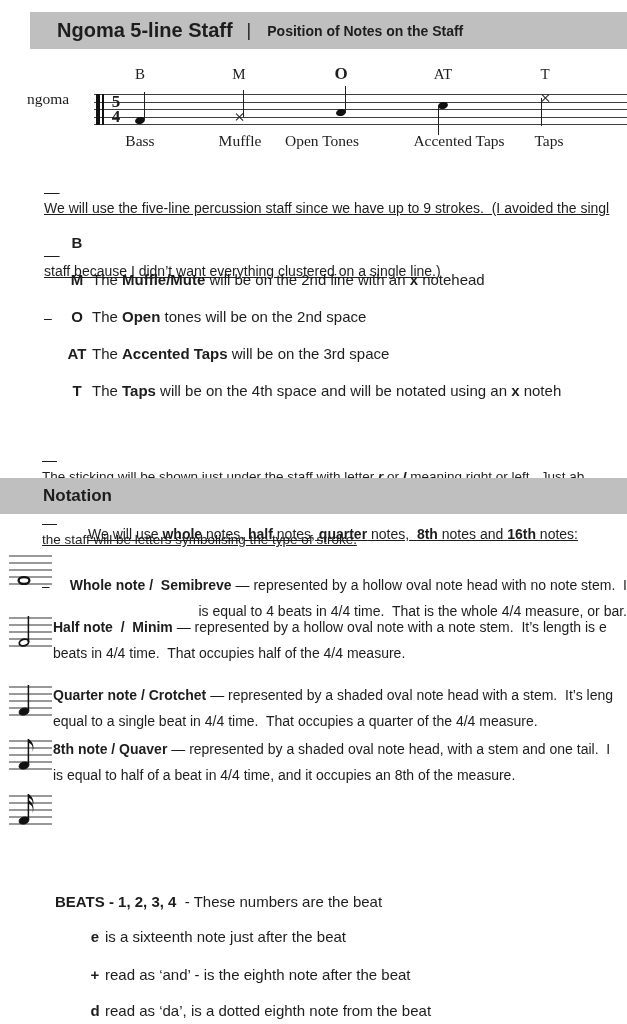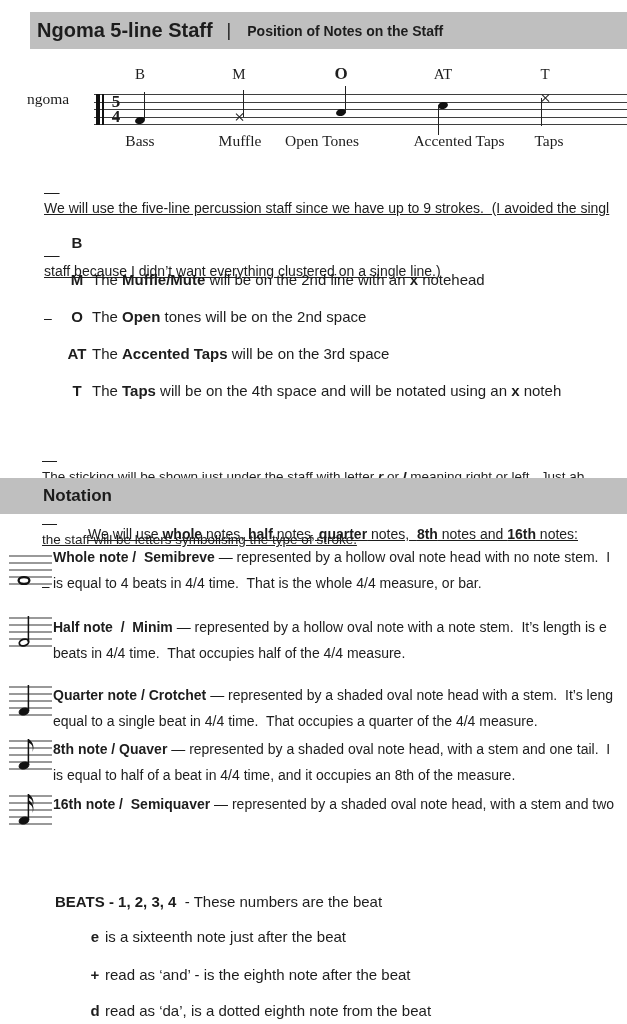--- a/index.html
+++ b/index.html
@@ -2,21 +2,21 @@
 <html><head>
 <meta charset="utf-8">
 <style>
   html,body{margin:0;padding:0;}
   .page{position:relative;width:627px;height:1024px;background:#ffffff;overflow:hidden;
         font-family:"Liberation Sans",sans-serif;color:#1d1d1d;}
   .abs{position:absolute;}
   .pre{white-space:pre;text-decoration:underline;}
   
   .topbar{position:absolute;left:30px;right:0;top:12px;height:37px;background:#bfbfbf;
-          display:flex;align-items:center;padding-left:7px;}
+          display:flex;align-items:center;padding-left:27px;}
   .topbar .title{font-size:20px;font-weight:bold;}
   .topbar .sep{font-size:18px;margin:0 16px 0 14px;font-weight:normal;}
   .topbar .subtitle{font-size:14px;font-weight:bold;}
   .notationbar{position:absolute;left:0;right:0;top:478px;height:36px;background:#bfbfbf;
           display:flex;align-items:center;padding-left:43px;}
   .notationbar .ntitle{font-size:17px;font-weight:bold;}
   
   .stafffig{position:absolute;left:0;top:60px;width:627px;height:88px;}
   .sline{position:absolute;left:94px;right:0;height:1.3px;background:#3f3f3f;}
   .serif{font-family:"Liberation Serif",serif;}
@@ -190,38 +190,37 @@
         <line x1="1" y1="17" x2="44" y2="17"></line>
         <line x1="1" y1="24" x2="44" y2="24"></line>
         <line x1="1" y1="31" x2="44" y2="31"></line>
       </g>
     <ellipse cx="16" cy="27.5" rx="5" ry="3.4" fill="#111" stroke="#111" transform="rotate(-18 16 27.5)"></ellipse>
     <line x1="20.4" y1="27" x2="20.4" y2="1" stroke="#111" stroke-width="1.5"></line>
     <path d="M20.4,1 C25.5,4.5 26.5,9 24.5,14 C25.5,8.5 24,6 20.4,4.8 Z" fill="#111"></path>
     <path d="M20.4,7 C25.5,10.5 26.5,15 24.5,20 C25.5,14.5 24,12 20.4,10.8 Z" fill="#111"></path>
   </svg>
 
-  <div class="entry" style="top:544px;">
+  <div class="entry" style="top:572px;text-align:right;">
     <div class="eline"><span class="b">Whole note /  Semibreve</span><span> — represented by a hollow oval note head with no note stem.  I</span></div>
     <div class="eline">is equal to 4 beats in 4/4 time.  That is the whole 4/4 measure, or bar.</div>
   </div>
   <div class="entry" style="top:614px;">
     <div class="eline"><span class="b">Half note  /  Minim</span><span> — represented by a hollow oval note with a note stem.  It’s length is e</span></div>
     <div class="eline">beats in 4/4 time.  That occupies half of the 4/4 measure.</div>
   </div>
   <div class="entry" style="top:682px;">
     <div class="eline"><span class="b">Quarter note / Crotchet</span><span> — represented by a shaded oval note head with a stem.  It’s leng</span></div>
     <div class="eline">equal to a single beat in 4/4 time.  That occupies a quarter of the 4/4 measure.</div>
   </div>
   <div class="entry" style="top:736px;">
     <div class="eline"><span class="b">8th note / Quaver</span><span> — represented by a shaded oval note head, with a stem and one tail.  I</span></div>
     <div class="eline">is equal to half of a beat in 4/4 time, and it occupies an 8th of the measure.</div>
   </div>
   <div class="entry" style="top:791px;">
-    <div class="eline"><span class="b">16th note /  Semiquaver</span><span> — represented by a shaded oval note head, with a stem and two</span></div>
   </div>
 
   <div class="beats-head" style="top:893px;"><span class="b">BEATS - 1, 2, 3, 4</span><span>  - These numbers are the beat</span></div>
 
   <div class="beat-row" style="top:928px;">
     <span class="beat-sym">e</span>
     <span class="beat-text">is a sixteenth note just after the beat</span>
   </div>
   <div class="beat-row" style="top:966px;">
     <span class="beat-sym">+</span>

